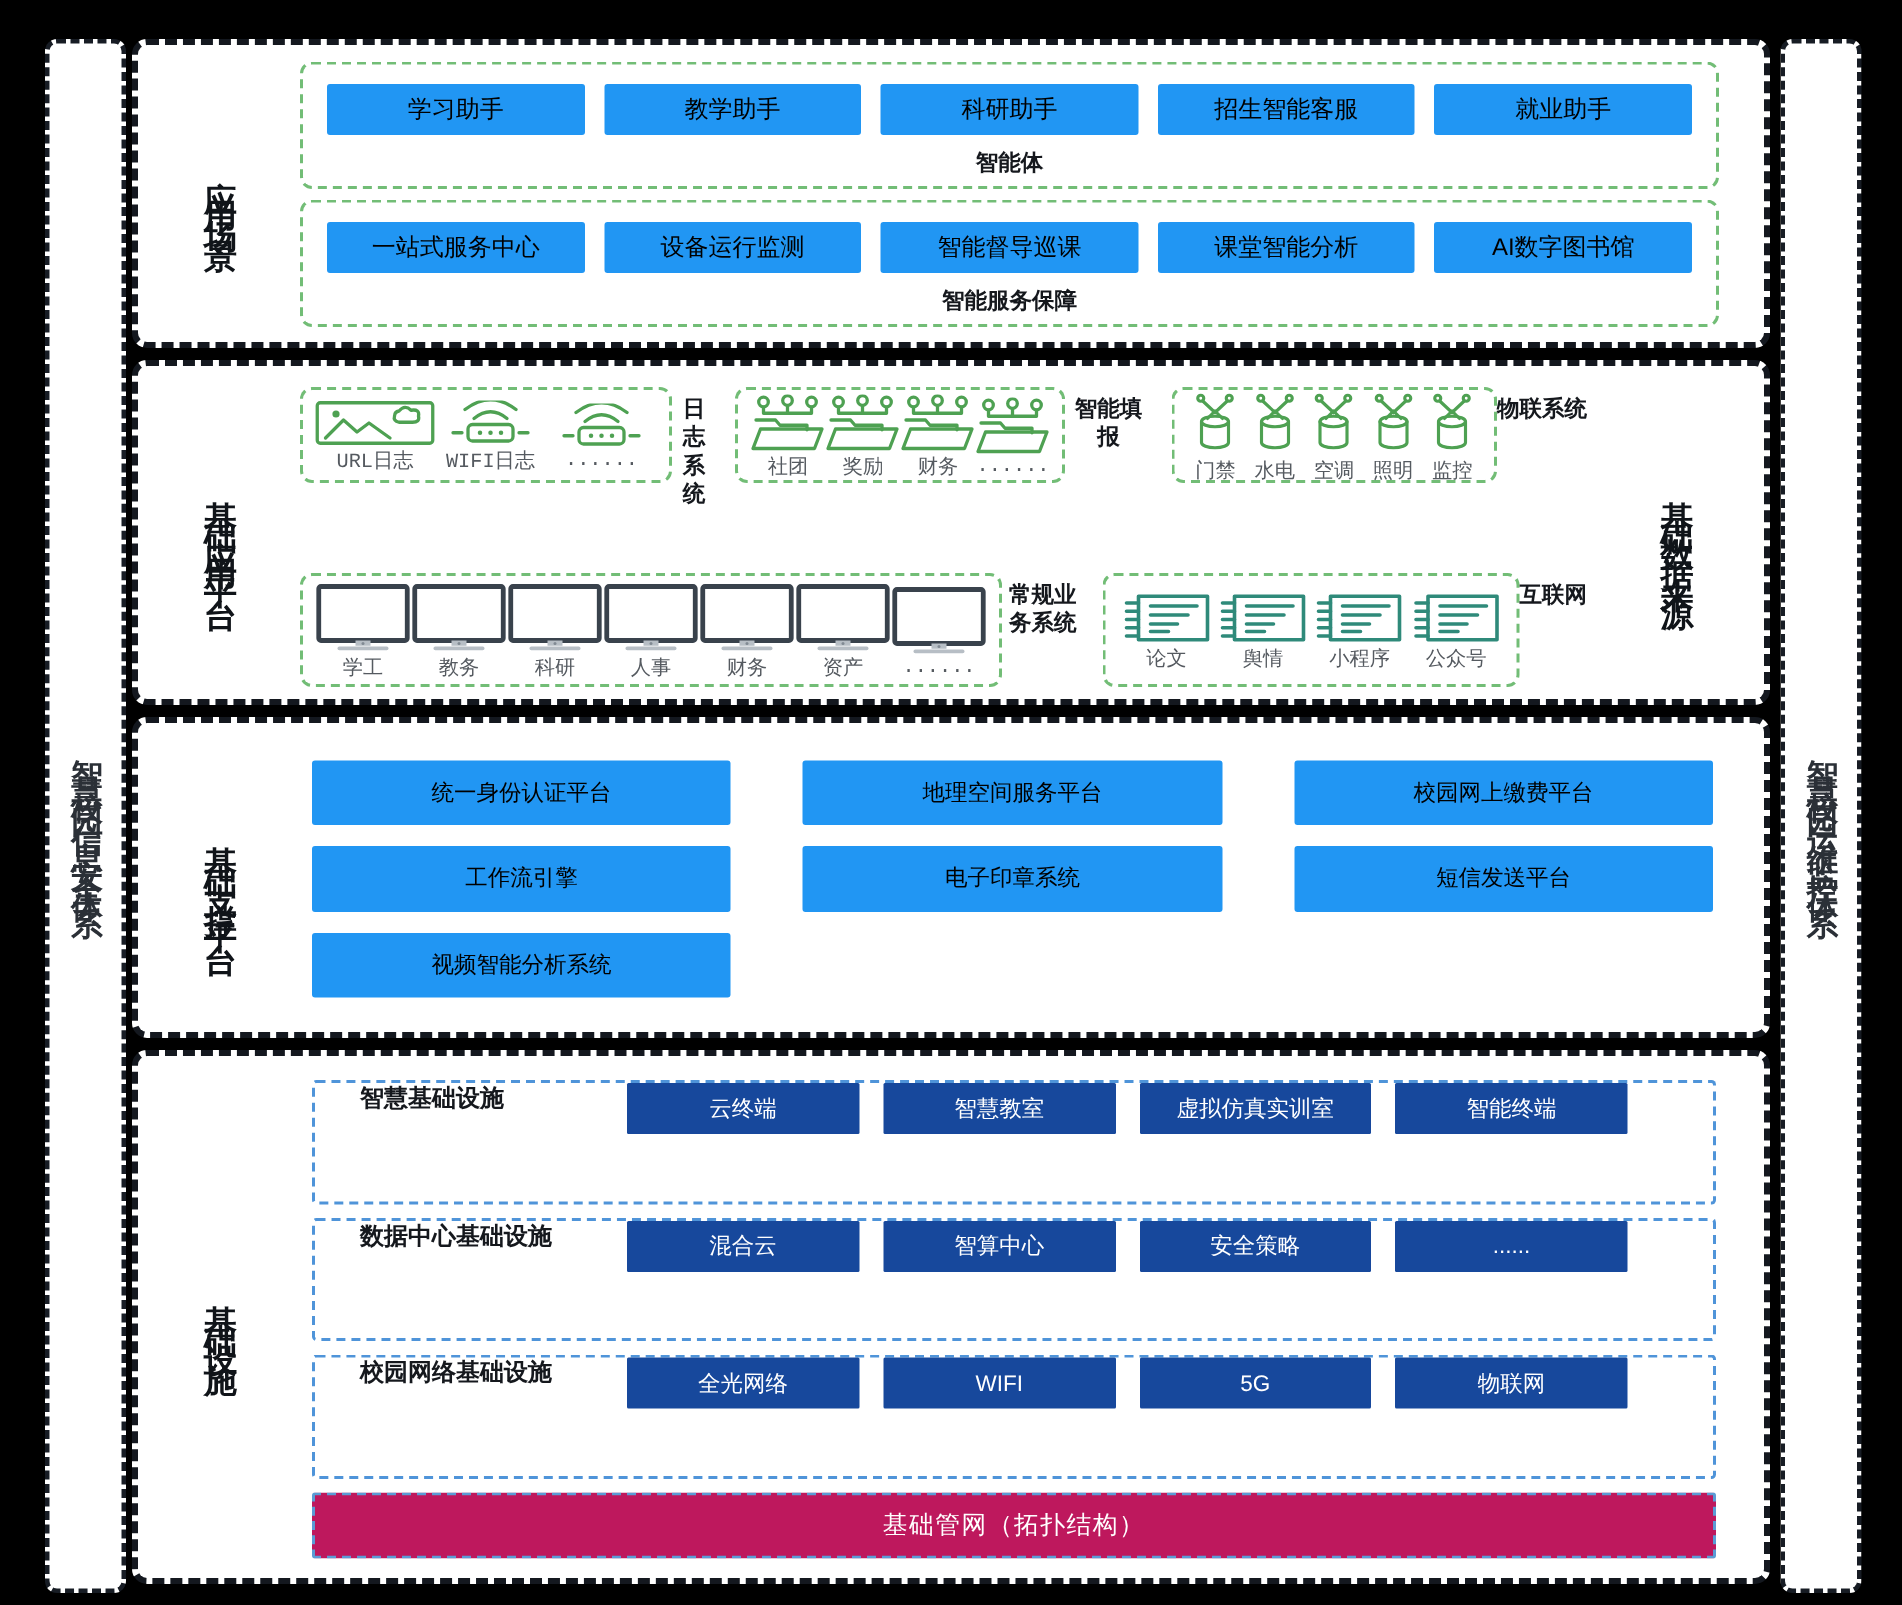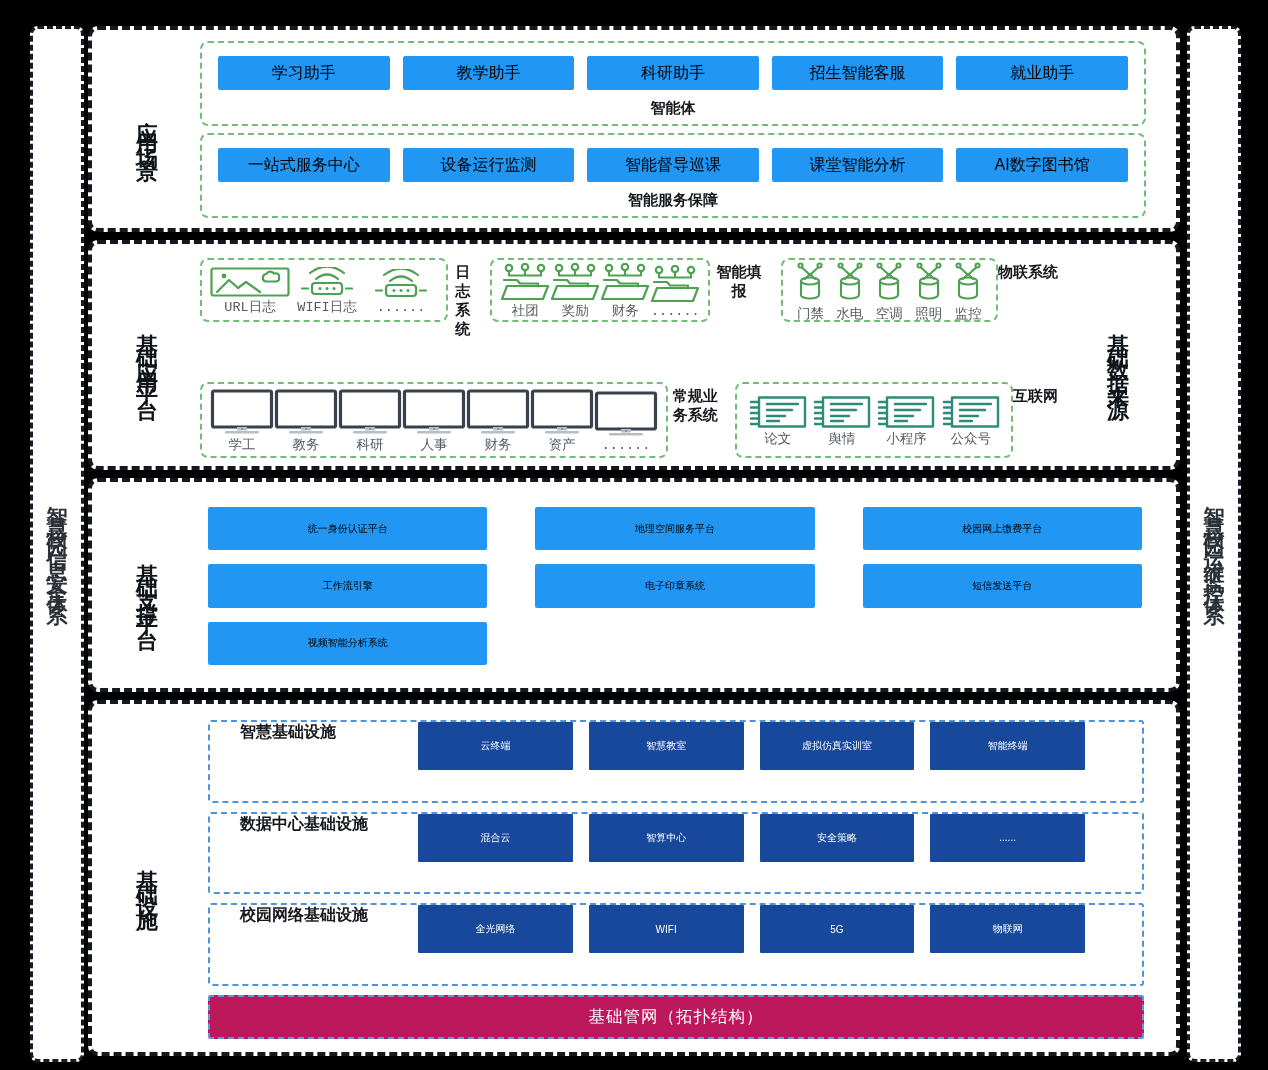--- a/index.html
+++ b/index.html
@@ -50,30 +50,30 @@
   .icon-item{display:flex;flex-direction:column;align-items:center;gap:1px;}
   .icn{display:flex;align-items:flex-end;justify-content:center;}
   .icn svg{display:block;}
   .icn-label{font-size:13.5px;color:#555a60;white-space:nowrap;}
   .p2-row.r1 .gbox{height:64px;display:flex;}
   .p2-row.r2 .gbox{height:76px;display:flex;}
 
   
   .grid3{position:absolute;left:116px;right:34px;top:25px;bottom:23px;
          display:grid;grid-template-columns:repeat(3,1fr);column-gap:48px;row-gap:14px;}
-  .grid3 .chip{height:auto;font-size:10px;}
+  .grid3 .chip{height:auto;font-size:15px;}
 
   
   .p4-content{position:absolute;left:116px;right:32px;top:16px;bottom:13px;
               display:flex;flex-direction:column;gap:9px;}
   .bluebox{flex:1;border:2px dashed #4f94d9;border-radius:3px;box-sizing:border-box;
            display:flex;padding:0 57px 0 30px;}
   .rowlabel{width:178px;font-weight:700;font-size:16px;color:#15181d;flex:none;}
   .navy-row{flex:1;display:flex;gap:16px;}
-  .navy{flex:1;height:48px;background:#17489c;color:#fff;font-size:10px;border:none;border-radius:1px;
+  .navy{flex:1;height:34px;background:#17489c;color:#fff;font-size:15px;border:none;border-radius:1px;
         display:flex;align-items:center;justify-content:center;font-family:inherit;cursor:default;}
   .footerbar{flex:none;height:44px;background:#be185d;border:2px dashed #5b9bd5;border-radius:2px;
              box-sizing:border-box;display:flex;align-items:center;justify-content:center;
              color:#fff;font-size:16.5px;letter-spacing:1px;}
 </style>
 </head>
 <body>
 
 <div class="page">
 

